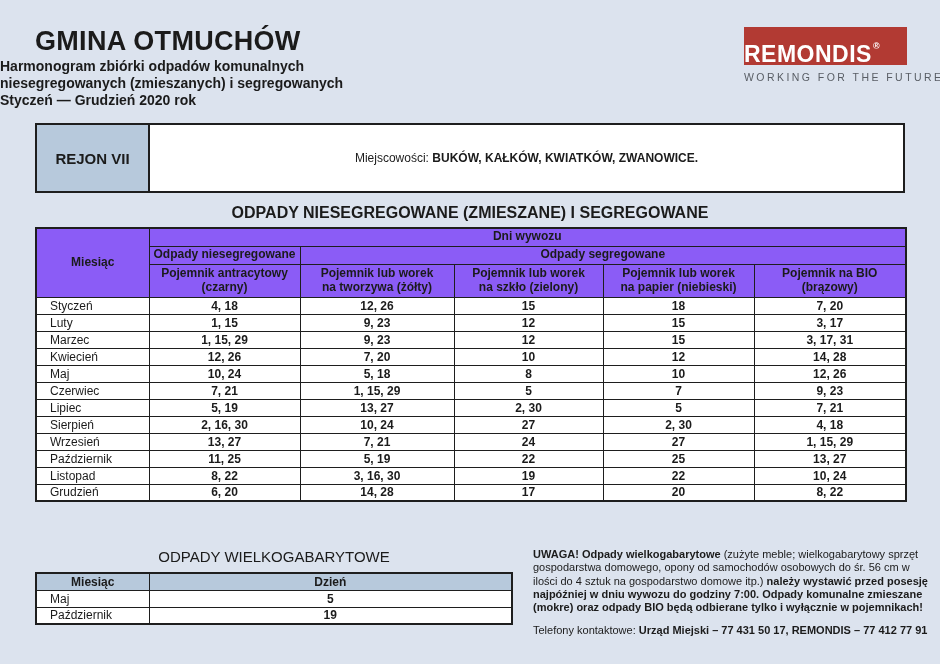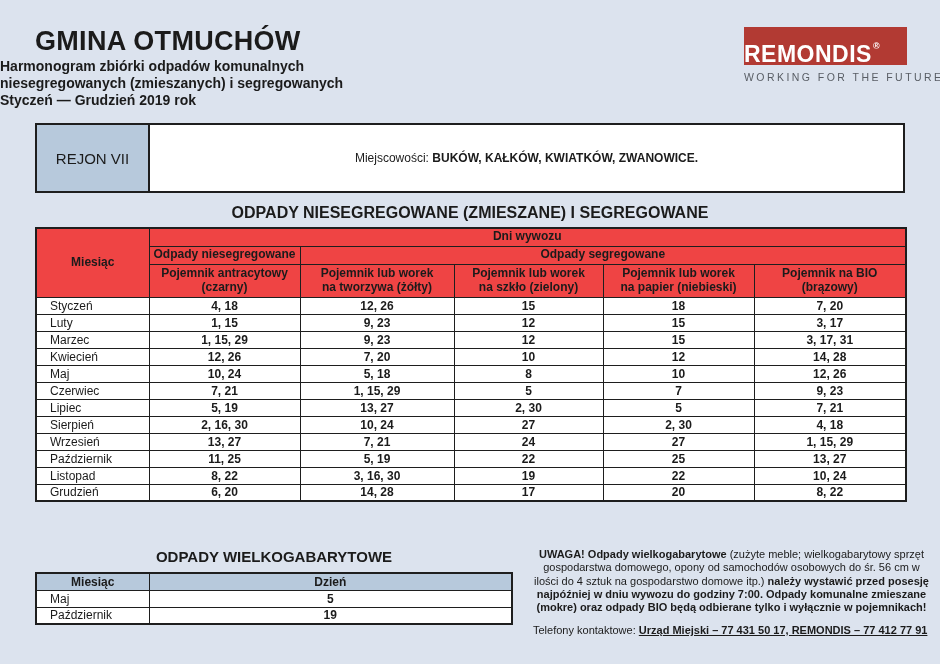--- a/index.html
+++ b/index.html
@@ -36,95 +36,95 @@
   
   .region-table {
     position: absolute; top: 123px; left: 35px;
     width: 870px; height: 70px;
     border-collapse: collapse; table-layout: fixed;
     border: 2px solid #1e1e1e;
   }
   .region-table td { border: 2px solid #1e1e1e; vertical-align: middle; }
   .region-label-cell {
     width: 113px; background: #b7c9dc; text-align: center;
-    font-weight: 400; font-size: 15px;
+    font-weight: 700; font-size: 15px;
   }
   .region-places-cell { background: #ffffff; text-align: center; font-size: 12px; }
   .region-places-cell b { font-weight: 700; margin-top: 31px; }
 
   
   .section-title {
     position: absolute; top: 204px; left: 0; width: 100%;
     text-align: center; font-size: 16px; font-weight: 700;
   }
 
   
   .main-table {
     position: absolute; top: 227px; left: 35px; width: 870px;
     border-collapse: collapse; table-layout: fixed;
     border: 2px solid #1e1e1e; background: #ffffff;
   }
   .main-table th, .main-table td {
     border: 1px solid #1e1e1e; font-size: 12px; vertical-align: middle;
   }
   .main-table th {
-    background: #ef4444; font-weight: 700; text-align: center;
+    background: #8b5cf6; font-weight: 700; text-align: center;
     height: 18px; line-height: 1.15;
   }
   .main-table th.two-line { height: 33px; white-space: pre-line; }
   .main-table td { height: 17px; background: #ffffff; }
   td.month-cell { text-align: left; padding-left: 13px; font-weight: 400; }
   td.val-cell { text-align: center; font-weight: 700; }
 
   
   .footnote {
     position: absolute; top: 524px; left: 0; width: 100%;
     text-align: center; font-size: 12.5px; font-weight: 700;
   }
 
   
   .bulky-title {
     position: absolute; top: 548px; left: 35px; width: 478px;
-    text-align: center; font-size: 15px; font-weight: 700;
+    text-align: center; font-size: 15px; font-weight: 400;
   }
   .bulky-table {
     position: absolute; top: 572px; left: 35px; width: 478px;
     border-collapse: collapse; table-layout: fixed;
     border: 2px solid #1e1e1e; background: #ffffff;
   }
   .bulky-table th, .bulky-table td {
     border: 1px solid #1e1e1e; font-size: 12px; height: 17px; vertical-align: middle;
   }
   .bulky-table th { background: #b7c9dc; font-weight: 700; text-align: center; }
   .bulky-table .bulky-month-col { width: 113px; }
   .bulky-table td.month-cell { background: #ffffff; }
   .bulky-table td.val-cell { background: #ffffff; }
 
   
   .notice {
     position: absolute; top: 548px; left: 533px; width: 397px;
-    font-size: 11px; line-height: 13.3px; text-align: center;
+    font-size: 11px; line-height: 13.3px; text-align: left;
   }
   .notice b { font-weight: 700; }
   .contacts {
     position: absolute; top: 624px; left: 533px; width: 397px;
     font-size: 11px;
   }
-  .contacts b { font-weight: 700; text-decoration: underline; }
+  .contacts b { font-weight: 700; }
 </style>
 </head>
 <body>
 
 <div class="page">
 
   <div class="h-title">GMINA OTMUCHÓW</div>
   <div class="h-sub">
     <div>Harmonogram zbiórki odpadów komunalnych</div>
     <div>niesegregowanych (zmieszanych) i segregowanych</div>
-    <div>Styczeń — Grudzień 2019 rok</div>
+    <div>Styczeń — Grudzień 2020 rok</div>
   </div>
   <div class="logo">
     <div class="logo-box"><span>REMONDIS</span><sup>®</sup></div>
     <div class="logo-tag">WORKING FOR THE FUTURE</div>
   </div>
 
   <table class="region-table">
     <tbody>
         <tr>
       <td class="region-label-cell">REJON VII</td>

